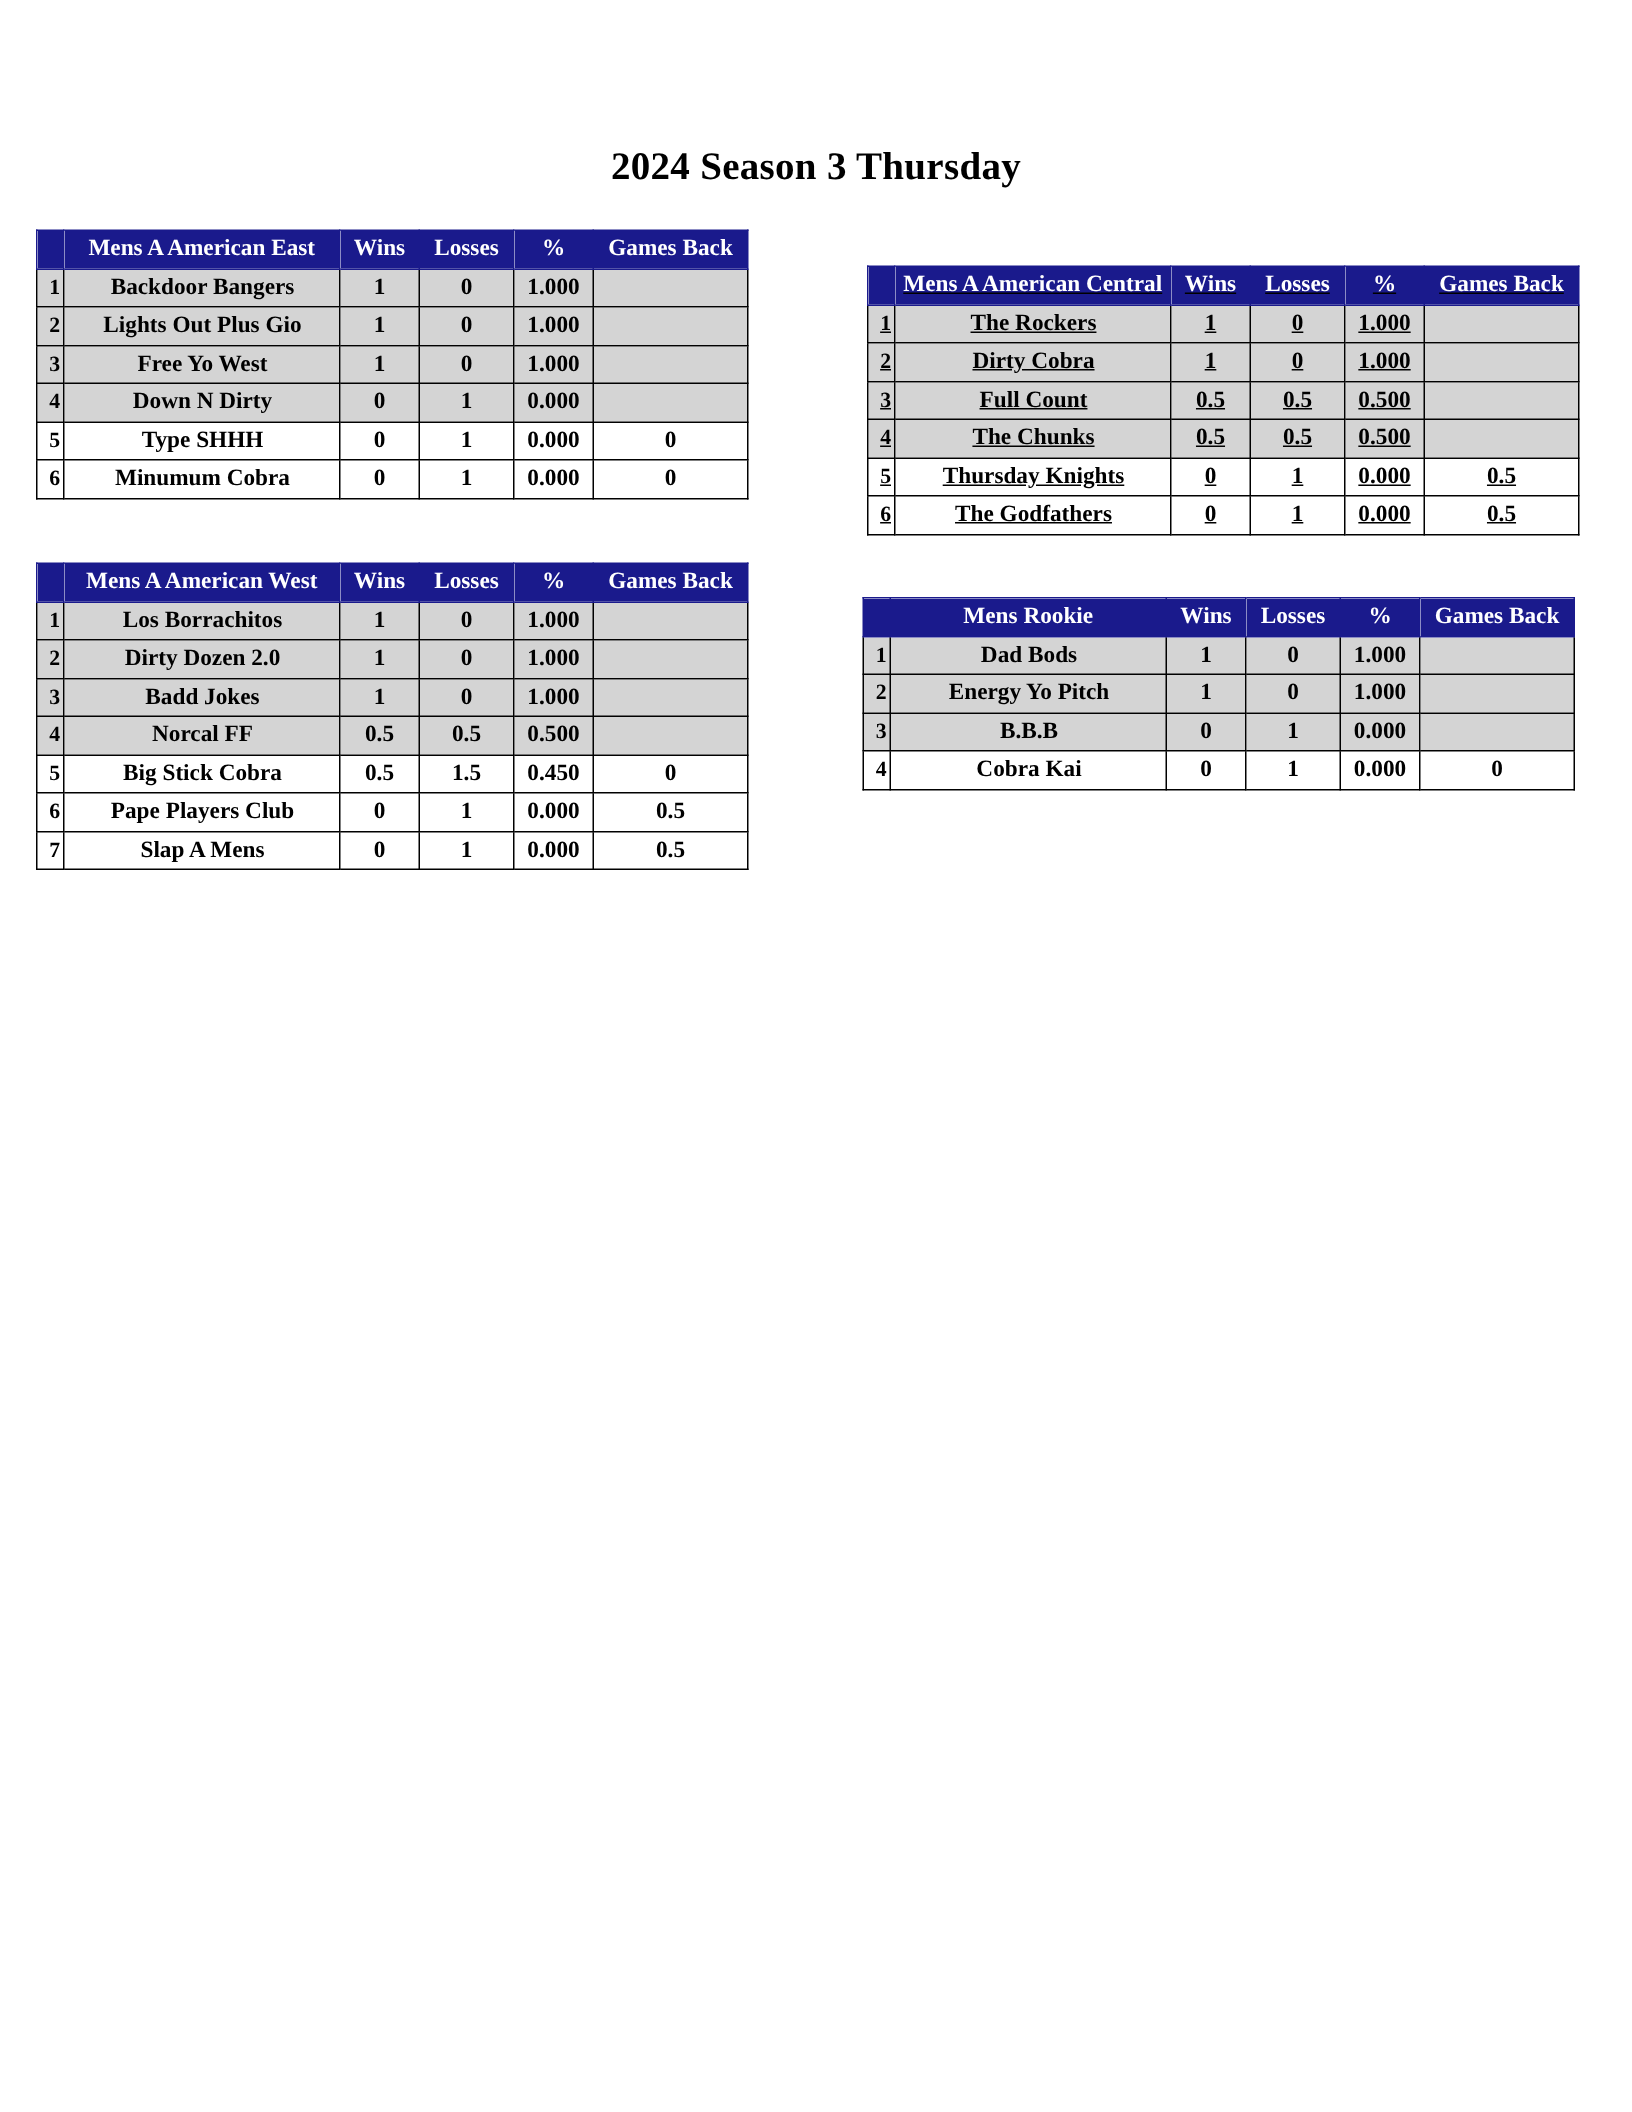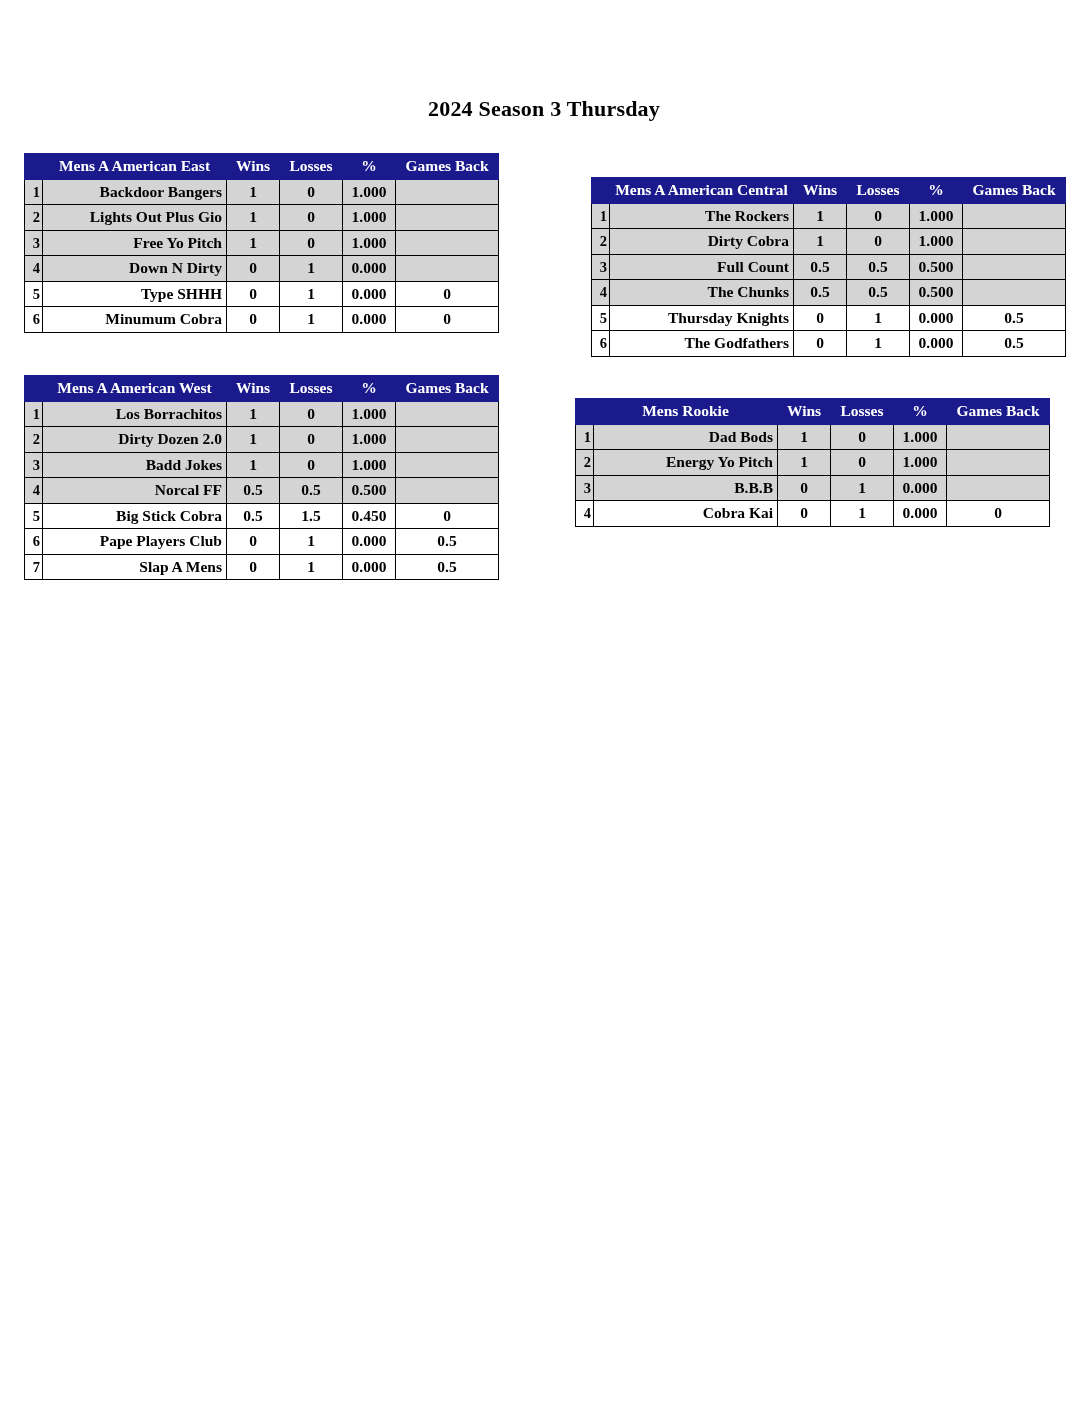--- a/index.html
+++ b/index.html
@@ -13,21 +13,21 @@
     position: relative;
     font-family: "Liberation Serif", "DejaVu Serif", serif;
     color: #000000;
   }
   .page-title {
     position: absolute;
     top: 96px;
     left: 0;
     width: 1088px;
     text-align: center;
-    font-size: 22px;
+    font-size: 26px;
     font-weight: bold;
     letter-spacing: 0.2px;
   }
   .standings-table {
     position: absolute;
     border-collapse: collapse;
     font-size: 15.5px;
     font-weight: bold;
     table-layout: fixed;
   }
@@ -51,42 +51,42 @@
     width: 18px;
     padding: 0;
   }
   .standings-table tbody td.rank {
     width: 18px;
     text-align: right;
     padding: 0 2px 0 0;
     font-size: 14.5px;
   }
   .standings-table tbody td.team {
-    text-align: right;
+    text-align: center;
     padding-left: 5px;
   }
   .standings-table tbody td.num {
     text-align: center;
   }
   .row-shaded td {
     background: #d4d4d4;
   }
   .row-plain td {
     background: #ffffff;
   }
   
   .col-team { width: 184px; }
   .col-wins { width: 53px; }
   .col-losses { width: 63px; }
   .col-pct { width: 53px; }
   .col-gb { width: 103px; }
 
   #tbl-east { top: 153px; left: 24px; }
   #tbl-west { top: 375px; left: 24px; }
-  #tbl-central { top: 177px; left: 591px; }
+  #tbl-central { top: 177px; left: 578px; text-decoration: underline; }
   #tbl-rookie { top: 398px; left: 575px; }
 </style>
 </head>
 <body>
 
 <div class="page-title">2024 Season 3 Thursday</div>
 
 <table class="standings-table" id="tbl-east">
     <thead>
       <tr>
@@ -110,21 +110,21 @@
       <tr class="row-shaded">
         <td class="rank">2</td>
         <td class="team">Lights Out Plus Gio</td>
         <td class="num">1</td>
         <td class="num">0</td>
         <td class="num">1.000</td>
         <td class="num"></td>
       </tr>
       <tr class="row-shaded">
         <td class="rank">3</td>
-        <td class="team">Free Yo Pitch</td>
+        <td class="team">Free Yo West</td>
         <td class="num">1</td>
         <td class="num">0</td>
         <td class="num">1.000</td>
         <td class="num"></td>
       </tr>
       <tr class="row-shaded">
         <td class="rank">4</td>
         <td class="team">Down N Dirty</td>
         <td class="num">0</td>
         <td class="num">1</td>

